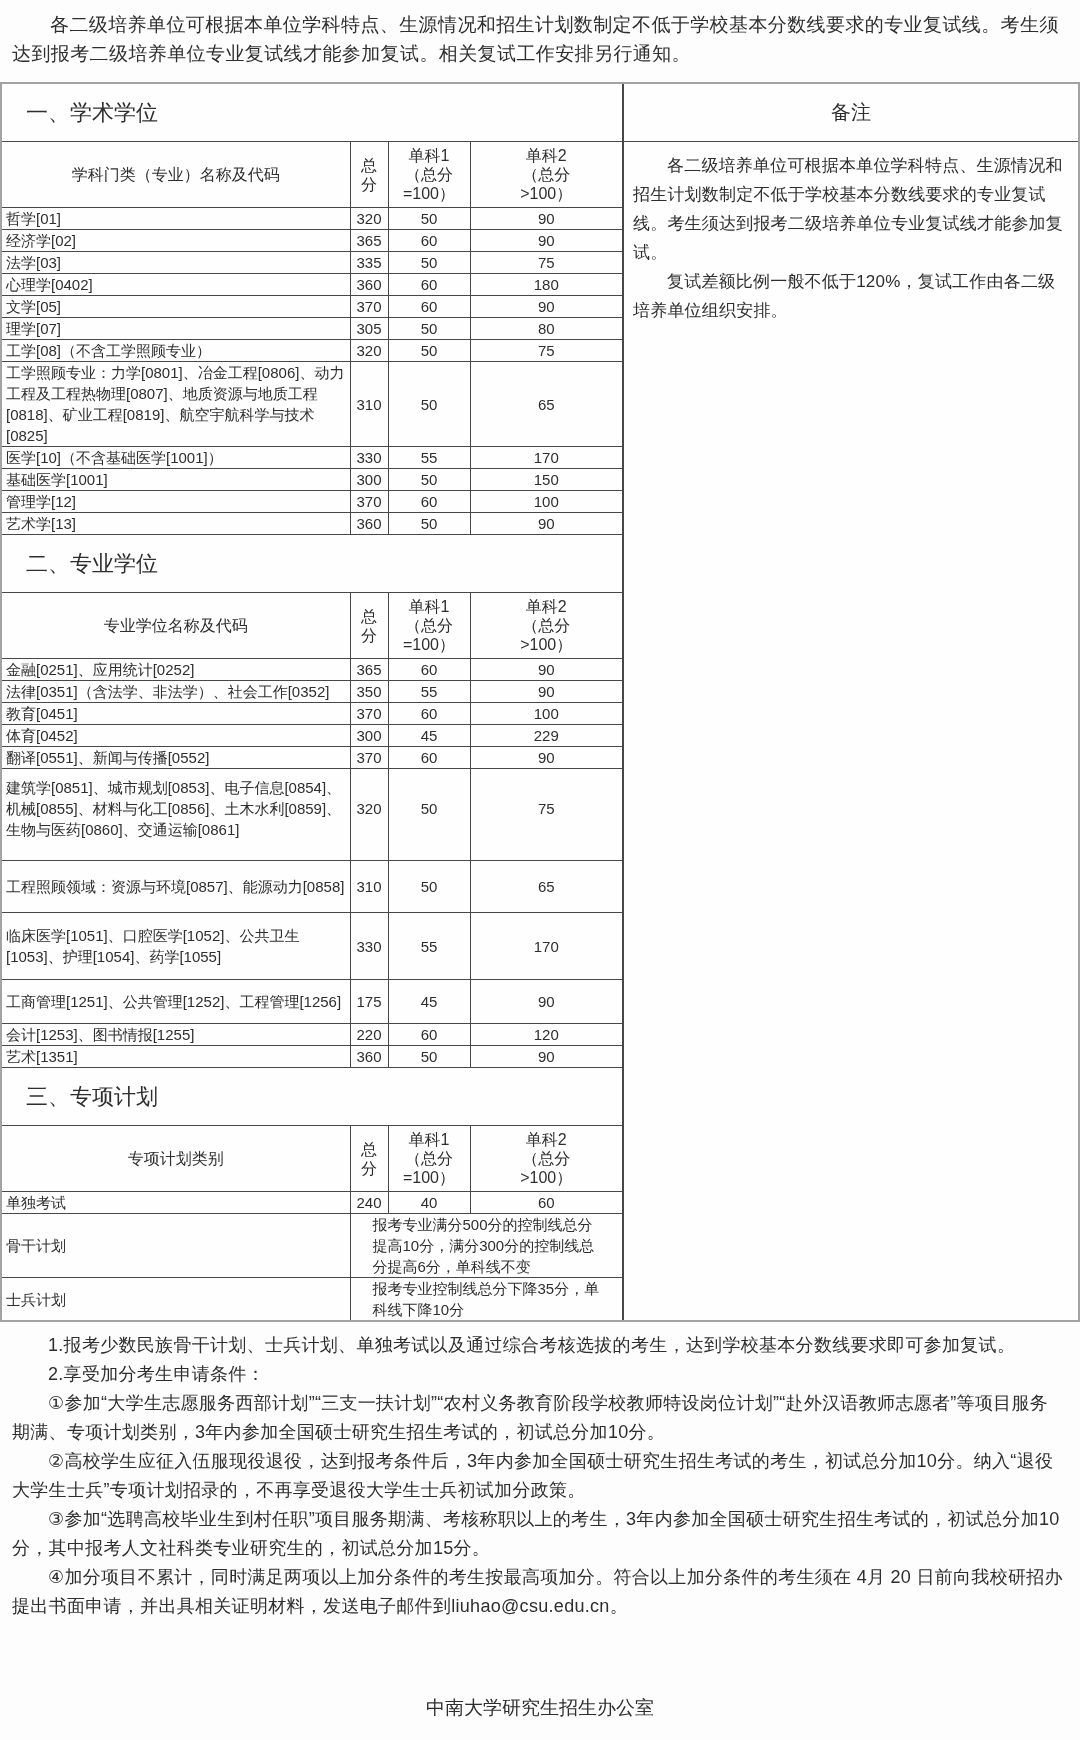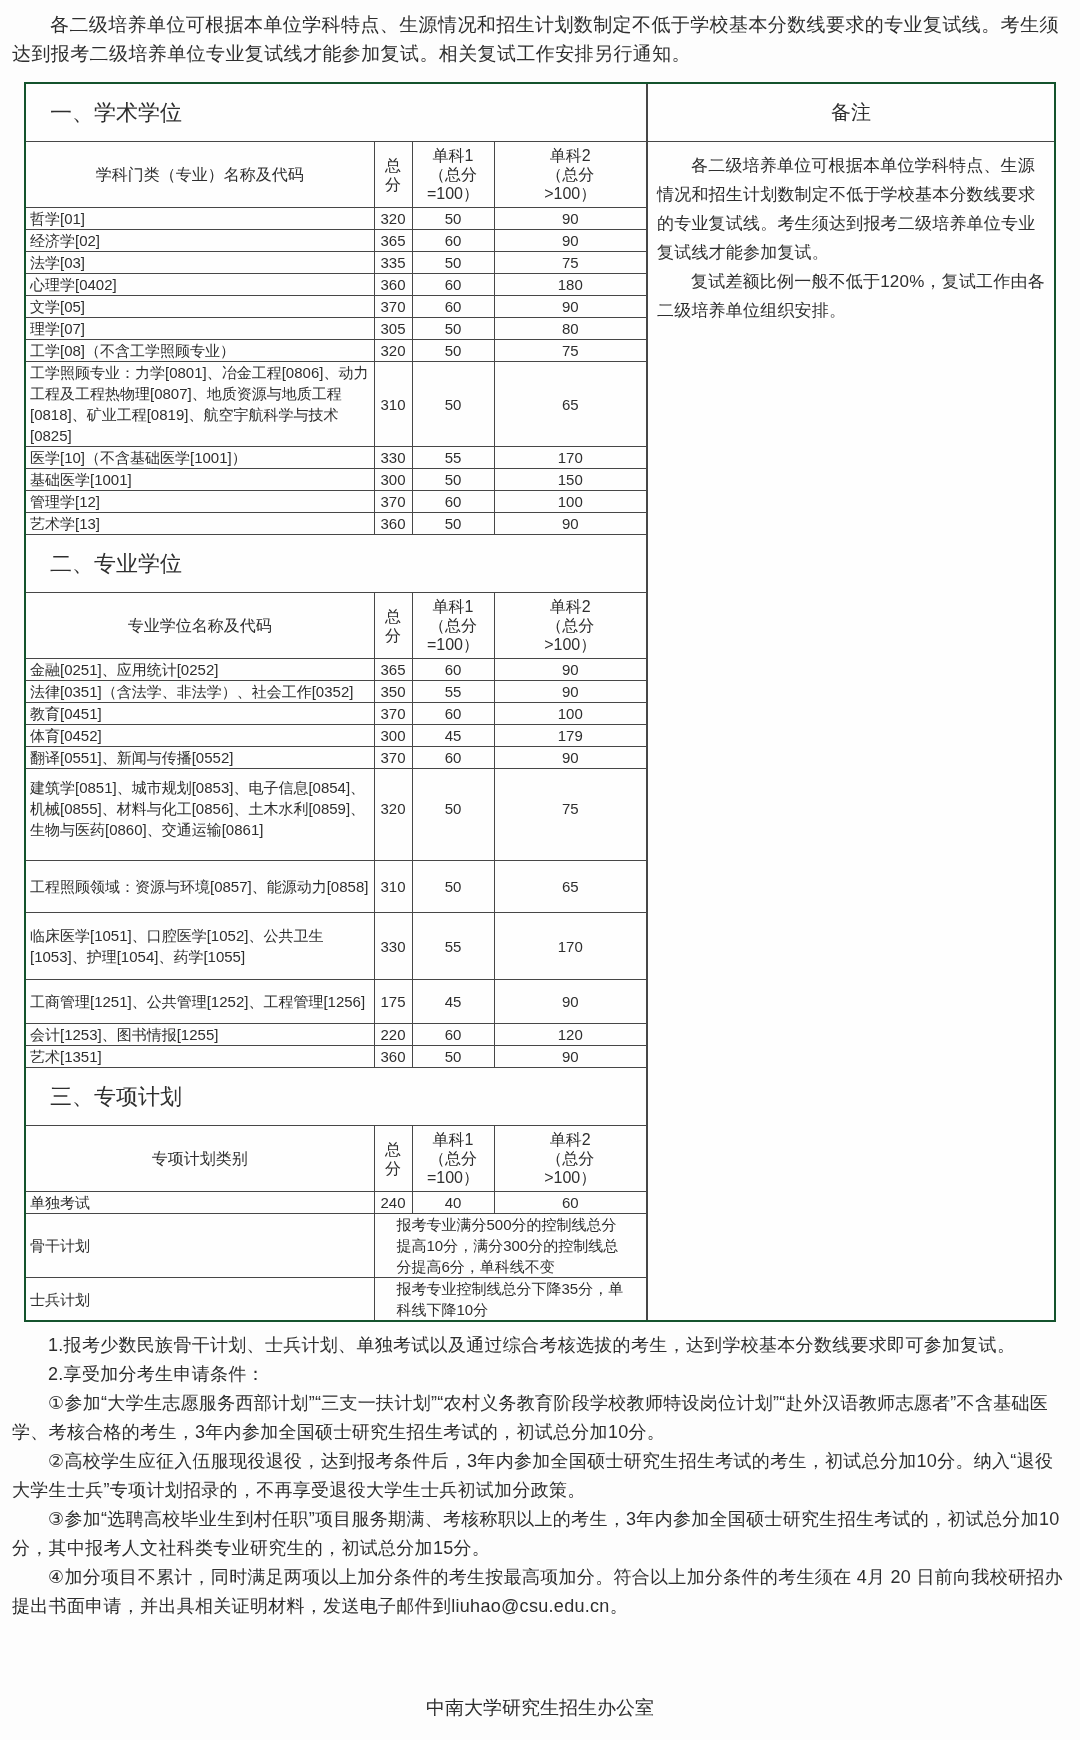--- a/index.html
+++ b/index.html
@@ -3,21 +3,21 @@
 <meta charset="utf-8">
 <style>
   html,body { margin:0; padding:0; }
   body {
     width:1080px; height:1740px; overflow:hidden;
     background:#fdfdfd; color:#2e2e2e;
     font-family:"Liberation Sans","DejaVu Sans",sans-serif;
     position:relative;
   }
   .intro { margin:10px 14px 14px 12px; font-size:19px; line-height:29px; text-indent:2em; letter-spacing:0.4px; }
-  .board { margin:0 24px; border:2px solid #14532d; display:flex; align-items:stretch; background:#fefefe; }
+  .board { margin:0 0; border:2px solid #a3a3a3; display:flex; align-items:stretch; background:#fefefe; }
   .left  { width:620px; border-right:2px solid #474747; }
   .right { flex:1; display:flex; flex-direction:column; }
   .sec-title { height:58px; display:flex; align-items:center; padding-left:24px; font-size:22px; border-bottom:1px solid #474747; box-sizing:border-box; }
   table.score { border-collapse:collapse; width:100%; table-layout:fixed; }
   .score col.c-name { width:348px; }
   .score col.c-total { width:38px; }
   .score col.c-s1 { width:82px; }
   .score th, .score td { border:1px solid #474747; }
   .score th:first-child, .score td:first-child { border-left:none; }
   .score th:last-child,  .score td:last-child  { border-right:none; }
@@ -180,21 +180,21 @@
         <tr>
               <td class="name">教育[0451]</td>
               <td class="num">370</td>
               <td class="num">60</td>
               <td class="num">100</td>
             </tr>
         <tr>
               <td class="name">体育[0452]</td>
               <td class="num">300</td>
               <td class="num">45</td>
-              <td class="num">179</td>
+              <td class="num">229</td>
             </tr>
         <tr>
               <td class="name">翻译[0551]、新闻与传播[0552]</td>
               <td class="num">370</td>
               <td class="num">60</td>
               <td class="num">90</td>
             </tr>
         <tr class="pv20">
               <td class="name">建筑学[0851]、城市规划[0853]、电子信息[0854]、机械[0855]、材料与化工[0856]、土木水利[0859]、生物与医药[0860]、交通运输[0861]</td>
               <td class="num">320</td>
@@ -277,21 +277,21 @@
       <div class="remark-body">
         <p>各二级培养单位可根据本单位学科特点、生源情况和招生计划数制定不低于学校基本分数线要求的专业复试线。考生须达到报考二级培养单位专业复试线才能参加复试。</p>
         <p>复试差额比例一般不低于120%，复试工作由各二级培养单位组织安排。</p>
       </div>
     </div>
   </div>
 
   <div class="notes">
     <p>1.报考少数民族骨干计划、士兵计划、单独考试以及通过综合考核选拔的考生，达到学校基本分数线要求即可参加复试。</p>
     <p>2.享受加分考生申请条件：</p>
-    <p>①参加“大学生志愿服务西部计划”“三支一扶计划”“农村义务教育阶段学校教师特设岗位计划”“赴外汉语教师志愿者”不含基础医学、考核合格的考生，3年内参加全国硕士研究生招生考试的，初试总分加10分。</p>
+    <p>①参加“大学生志愿服务西部计划”“三支一扶计划”“农村义务教育阶段学校教师特设岗位计划”“赴外汉语教师志愿者”等项目服务期满、专项计划类别，3年内参加全国硕士研究生招生考试的，初试总分加10分。</p>
     <p>②高校学生应征入伍服现役退役，达到报考条件后，3年内参加全国硕士研究生招生考试的考生，初试总分加10分。纳入“退役大学生士兵”专项计划招录的，不再享受退役大学生士兵初试加分政策。</p>
     <p>③参加“选聘高校毕业生到村任职”项目服务期满、考核称职以上的考生，3年内参加全国硕士研究生招生考试的，初试总分加10分，其中报考人文社科类专业研究生的，初试总分加15分。</p>
     <p>④加分项目不累计，同时满足两项以上加分条件的考生按最高项加分。符合以上加分条件的考生须在 4月 20 日前向我校研招办提出书面申请，并出具相关证明材料，发送电子邮件到liuhao@csu.edu.cn。</p>
   </div>
 
   <div class="footer">
     <div>中南大学研究生招生办公室</div>
 
   </div>
 

